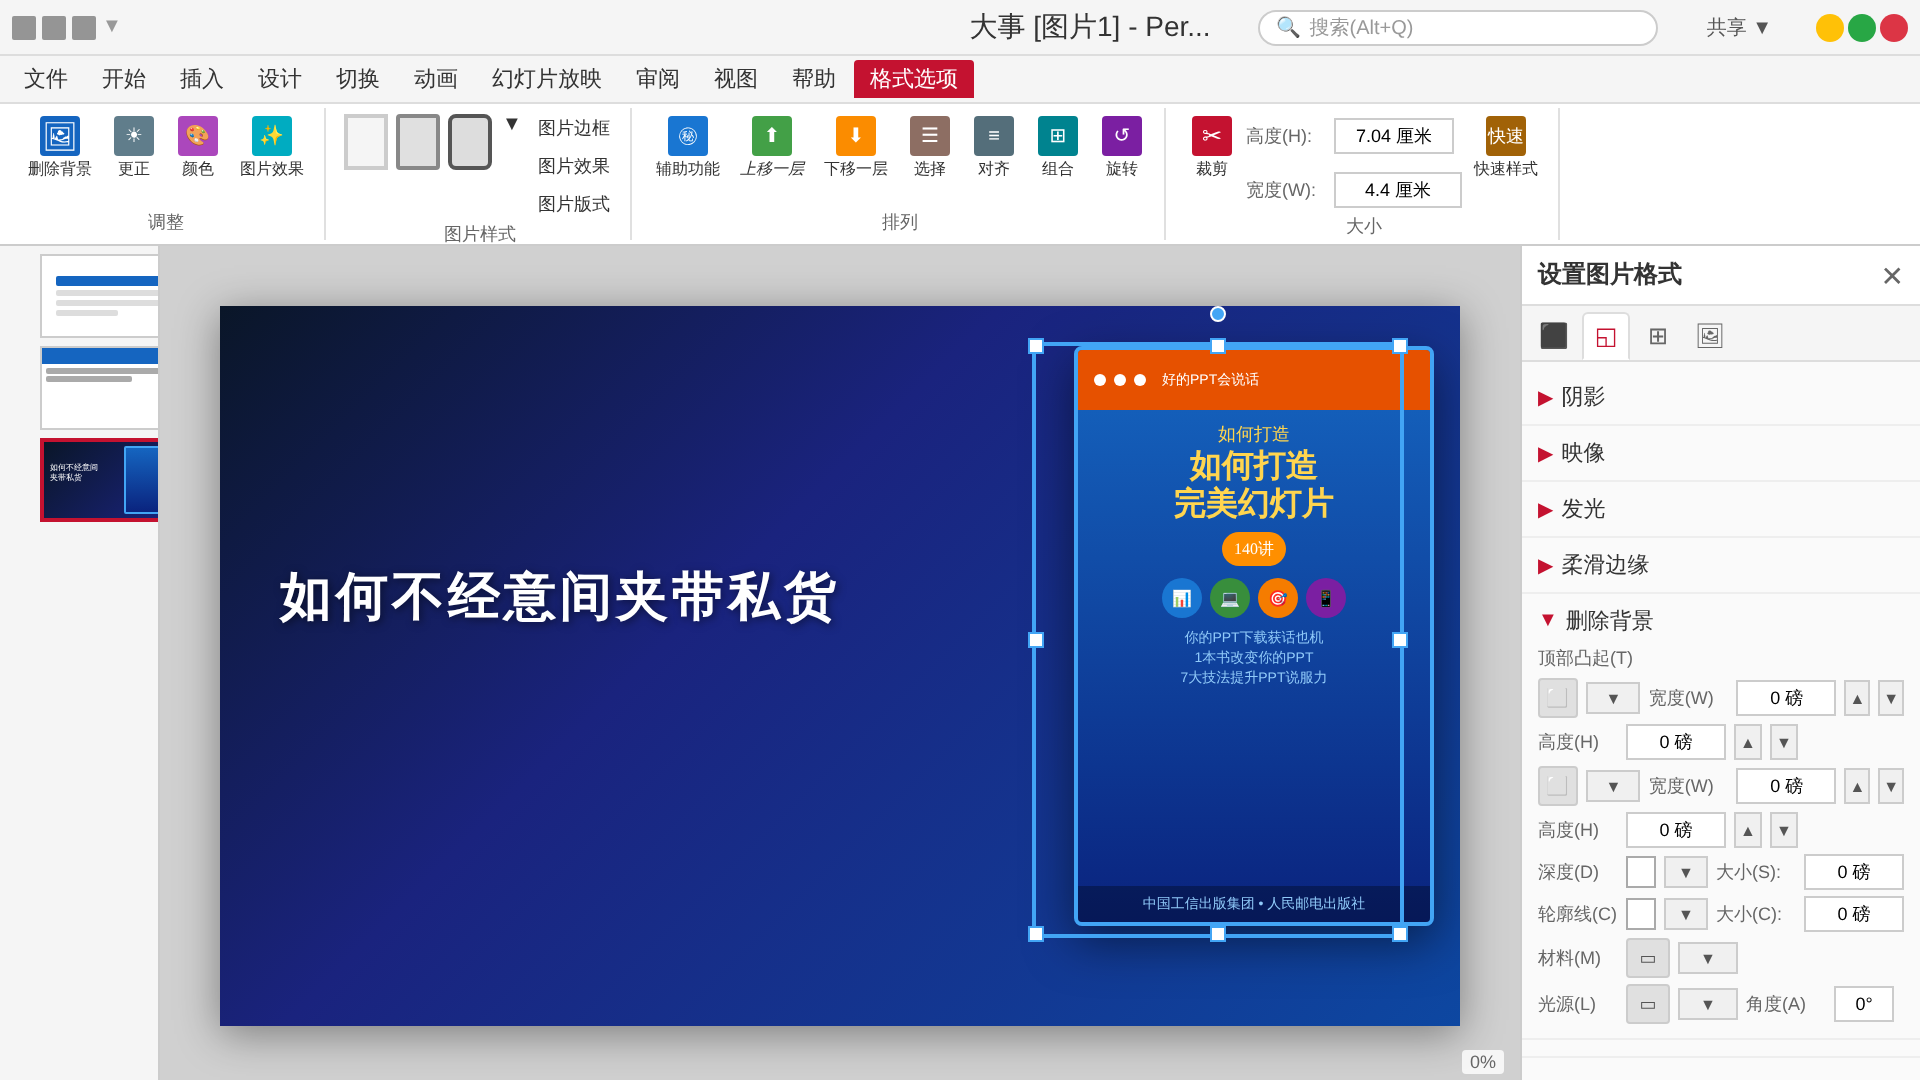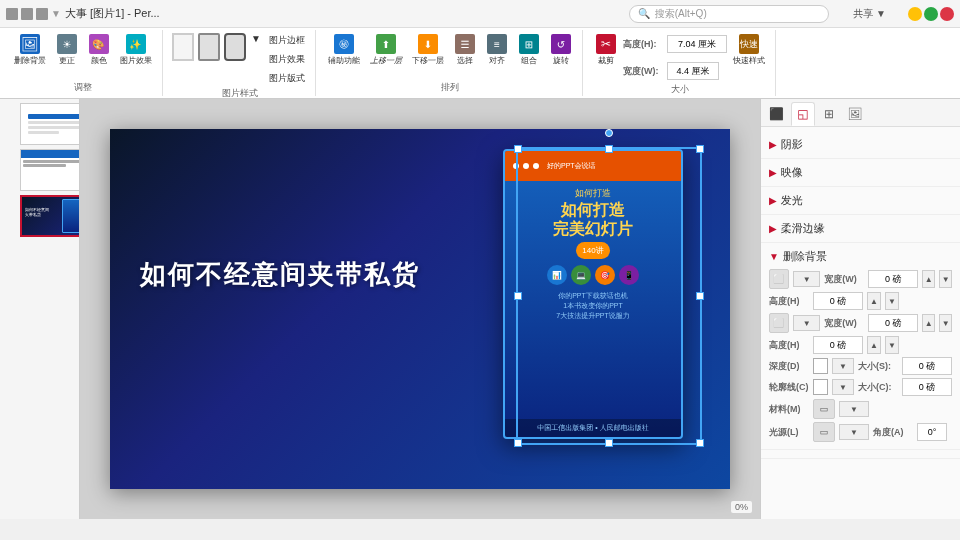--- a/index.html
+++ b/index.html
@@ -10,22 +10,22 @@
       height: 28px;
       background: #f5f5f5;
       display: flex;
       align-items: center;
       padding: 0 6px;
       border-bottom: 1px solid #ddd;
       gap: 4px;
     }
     #titlebar .title-text {
       flex: 1;
-      text-align: left;
-      font-size: 11px;
+      text-align: right;
+      font-size: 14px;
       color: #333;
     }
     #titlebar .win-controls {
       display: flex;
       gap: 2px;
     }
     #titlebar .win-btn {
       width: 14px; height: 14px;
       border-radius: 50%;
       border: none;
@@ -208,21 +208,21 @@
     }
     .slide-subtitle-text {
       font-size: 14px;
       margin-top: 8px;
       color: #b0c4de;
     }
 
     
     #poster-in-slide {
       position: absolute;
-      right: 47px;
+      right: 13px;
       top: 20px;
       width: 180px;
       height: 290px;
       background: linear-gradient(180deg, #1565c0 0%, #0a237e 100%);
       border: 2px solid #42a5f5;
       border-radius: 4px;
       overflow: hidden;
       box-shadow: 0 8px 24px rgba(0,0,0,0.5);
     }
     .poster-header {
@@ -252,20 +252,21 @@
     }
     .poster-badge {
       background: #ff8f00;
       border-radius: 20px;
       text-align: center;
       padding: 3px 6px;
       font-size: 8px;
       color: white;
       margin: 4px auto;
       width: fit-content;
+      font-family: Liberation Serif, serif;
     }
     .poster-icons-row {
       display: flex;
       justify-content: center;
       gap: 4px;
       margin: 6px 0;
     }
     .poster-icon-circle {
       width: 20px; height: 20px;
       border-radius: 50%;
@@ -393,21 +394,20 @@
       align-items: center;
       gap: 4px;
       margin: 3px 0;
       font-size: 10px;
       color: #555;
     }
     .panel-label {
       min-width: 40px;
       color: #666;
       font-size: 9px;
-      font-weight: bold;
     }
     .panel-input {
       width: 50px;
       height: 18px;
       border: 1px solid #ccc;
       background: white;
       font-size: 9px;
       padding: 0 3px;
       text-align: center;
     }
@@ -494,20 +494,33 @@
   </div>
   <div class="win-controls">
     <span style="font-size:10px;color:#555;margin-right:20px;cursor:pointer;">共享 ▼</span>
     <button class="win-btn minimize"></button>
     <button class="win-btn maximize"></button>
     <button class="win-btn close"></button>
   </div>
 </div>
 
 <div id="ribbon">
+  <div id="ribbon-tabs">
+    <button class="ribbon-tab">文件</button>
+    <button class="ribbon-tab">开始</button>
+    <button class="ribbon-tab">插入</button>
+    <button class="ribbon-tab">设计</button>
+    <button class="ribbon-tab">切换</button>
+    <button class="ribbon-tab">动画</button>
+    <button class="ribbon-tab">幻灯片放映</button>
+    <button class="ribbon-tab">审阅</button>
+    <button class="ribbon-tab">视图</button>
+    <button class="ribbon-tab">帮助</button>
+    <button class="ribbon-tab active">格式选项</button>
+  </div>
   <div id="ribbon-content">
 
     <div class="ribbon-group">
       <div class="ribbon-btns">
         <div class="ribbon-btn">
           <div class="ribbon-icon blue-icon" style="font-size:14px;">🖼</div>
           <span style="font-size:8px;">删除背景</span>
         </div>
         <div class="ribbon-btn">
           <div class="ribbon-icon" style="background:#607d8b;font-size:10px;">☀</div>
@@ -588,21 +601,21 @@
           <div class="ribbon-icon red-icon" style="font-size:12px;">✂</div>
           <span style="font-size:8px;">裁剪</span>
         </div>
         <div style="display:flex;flex-direction:column;gap:3px;font-size:9px;">
           <div class="panel-row">
             <span class="panel-label" style="font-size:9px;">高度(H):</span>
             <input class="panel-input" value="7.04 厘米" style="width: 60px;">
           </div>
           <div class="panel-row">
             <span class="panel-label" style="font-size:9px;">宽度(W):</span>
-            <input class="panel-input" value="4.4 厘米" style="width: 52px;">
+            <input class="panel-input" value="4.4 厘米" style="width: 64px;">
           </div>
         </div>
         <div class="ribbon-btn">
           <div class="ribbon-icon" style="background:#a16207;font-size:9px;">快速</div>
           <span style="font-size:8px;">快速样式</span>
         </div>
       </div>
       <div class="ribbon-group-label">大小</div>
     </div>
   </div>
@@ -699,20 +712,24 @@
         <div class="handle bc"></div>
         <div class="handle br"></div>
       </div>
     </div>
     <div class="slide-zoom-info">
       <span>0%</span>
     </div>
   </div>
 
   <div id="right-panel">
+    <div id="panel-header">
+      <span class="panel-title">设置图片格式</span>
+      <span class="panel-close">✕</span>
+    </div>
     <div id="panel-tabs">
       <div class="panel-tab-icon" title="填充">⬛</div>
       <div class="panel-tab-icon active" title="效果">◱</div>
       <div class="panel-tab-icon" title="大小">⊞</div>
       <div class="panel-tab-icon" title="图片">🖼</div>
     </div>
     <div id="panel-body">
 
       <div class="panel-section">
         <div class="panel-section-header">
@@ -741,20 +758,23 @@
           <span>柔滑边缘</span>
         </div>
       </div>
 
       <div class="panel-section">
         <div class="panel-section-header">
           <span class="section-arrow" style="color:#c41230;">▼</span>
           <span>删除背景</span>
         </div>
 
+        <div class="panel-row">
+          <span class="panel-label">顶部凸起(T)</span>
+        </div>
         <div class="panel-row">
           <div class="panel-small-icon">⬜</div>
           <div class="panel-dropdown">▼</div>
           <span class="panel-label">宽度(W)</span>
           <input class="panel-input" value="0 磅" style="">
           <div class="panel-arrow-btn">▲</div>
           <div class="panel-arrow-btn">▼</div>
         </div>
         <div class="panel-row">
           <span class="panel-label">高度(H)</span>

